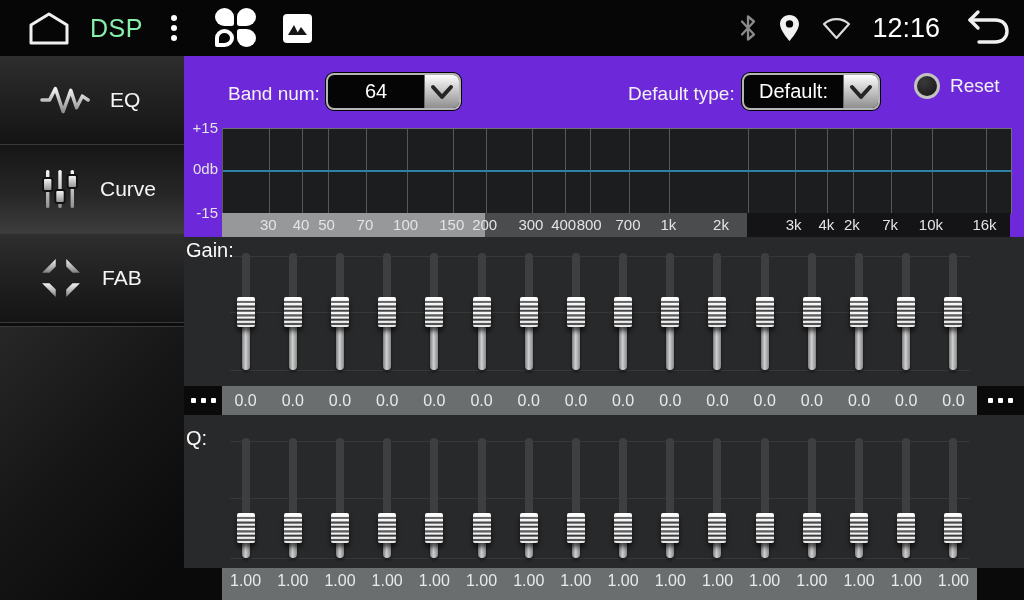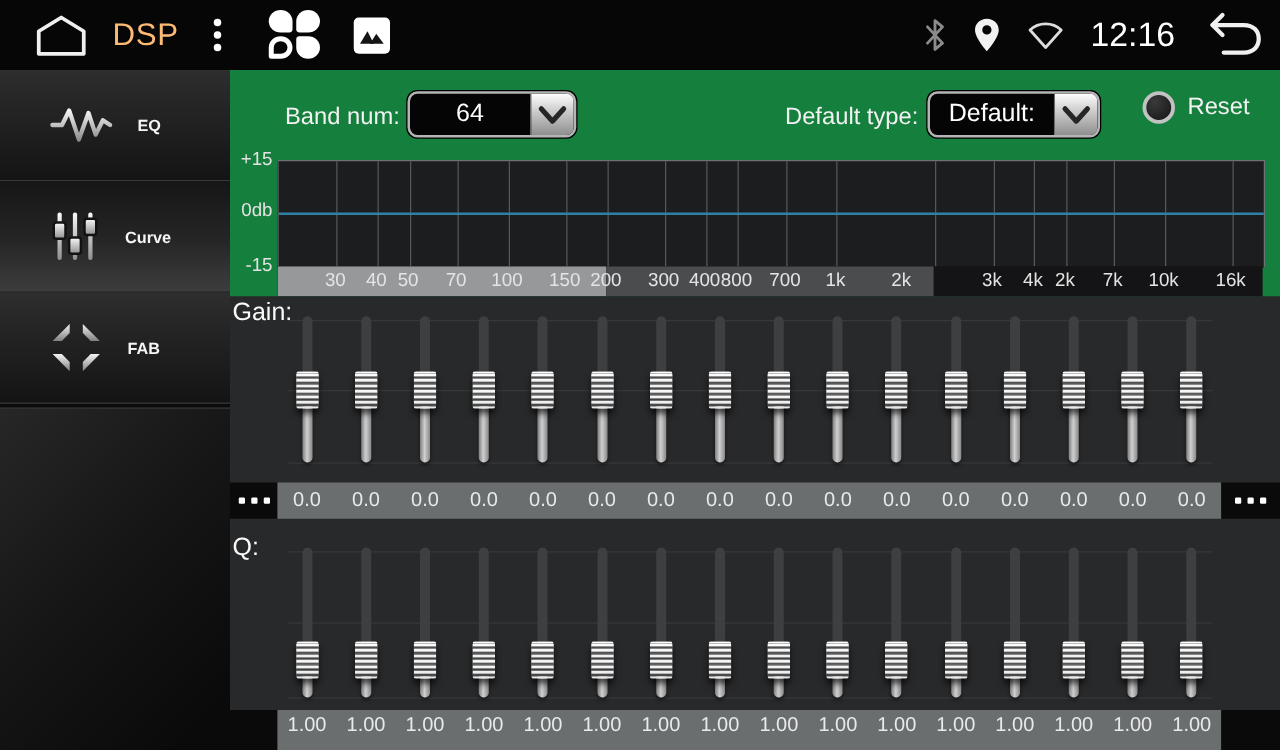--- a/index.html
+++ b/index.html
@@ -4,46 +4,46 @@
 <style>
   html,body{margin:0;padding:0;background:#000;}
   #screen{position:relative;width:1024px;height:600px;overflow:hidden;
     font-family:"Liberation Sans",sans-serif;background:#101010;color:#f0f0f0;
     -webkit-font-smoothing:antialiased;}
   
   #topbar{position:absolute;left:0;top:0;width:1024px;height:56px;background:#060606;
     border-bottom:1px solid #262626;display:flex;align-items:center;}
   .tb-left{display:flex;align-items:center;gap:0;}
   .tb-icon{display:flex;align-items:center;justify-content:center;}
-  #tb-title{font-size:25px;color:#fdba74;margin-left:18px;letter-spacing:.5px;}
+  #tb-title{font-size:25px;color:#86efac;margin-left:18px;letter-spacing:.5px;}
   .kebab{display:flex;flex-direction:column;gap:4px;margin-left:24px;padding:4px;}
   .kebab i{width:6px;height:6px;border-radius:50%;background:#fff;display:block;}
   .clover{position:relative;width:42px;height:40px;margin-left:34px;display:grid;
     grid-template-columns:19px 19px;grid-template-rows:18px 18px;gap:3px;}
   .petal{background:#fff;}
   .petal.tl{border-radius:50% 50% 14% 50%;}
   .petal.tr{border-radius:50% 50% 50% 14%;}
   .petal.br{border-radius:14% 50% 50% 50%;}
   .petal.bl{background:transparent;border:4px solid #fff;box-sizing:border-box;border-radius:50% 50% 50% 10%;}
   .gallery{width:29px;height:29px;background:#fff;border-radius:4px;margin-left:26px;
     display:flex;align-items:flex-end;justify-content:center;}
   .tb-right{position:absolute;right:12px;top:0;height:56px;display:flex;align-items:center;gap:20px;}
   #tb-time{font-size:27px;color:#fff;}
   
   #sidebar{position:absolute;left:0;top:56px;width:184px;height:544px;background:#0c0c0c;}
   .side-item{position:relative;height:89px;border-bottom:1px solid #3a3a3a;
     display:flex;align-items:center;gap:20px;padding-left:40px;box-sizing:border-box;
     background:linear-gradient(180deg,#2e2e2e 0%,#232323 40%,#141414 100%);cursor:pointer;}
   .side-item.selected{background:linear-gradient(180deg,#161616 0%,#262626 55%,#3d3d3d 100%);}
-  .side-label{font-size:13px;color:#f5f5f5;font-weight:bold;}
+  .side-label{font-size:21px;color:#f5f5f5;}
   #side-rest{position:absolute;left:0;top:270px;width:184px;height:274px;
     background:linear-gradient(135deg,#272727 0%,#161616 45%,#0a0a0a 90%);
     border-top:1px solid #3a3a3a;}
   
-  #content{position:absolute;left:184px;top:56px;width:840px;height:544px;background:#15803d;}
+  #content{position:absolute;left:184px;top:56px;width:840px;height:544px;background:#6d28d9;}
   #lower-bg{position:absolute;left:0;top:181px;width:840px;height:363px;background:#28292b;}
   
   .ctl-label{position:absolute;font-size:19px;color:#f2f2f2;top:27px;}
   .dropdown{position:absolute;top:17px;height:37px;background:#050505;border:2px solid #b5b5b5;
     border-radius:8px;box-sizing:border-box;display:flex;align-items:stretch;cursor:pointer;
     box-shadow:0 0 0 1px #000;}
   .dd-value{flex:1;display:flex;align-items:center;justify-content:center;font-size:20px;color:#fff;}
   .dd-btn{width:34px;border-left:1px solid #6a6a6a;border-radius:0 6px 6px 0;
     background:linear-gradient(180deg,#fdfdfd,#cfcfcf 40%,#8f8f8f);
     display:flex;align-items:center;justify-content:center;}

